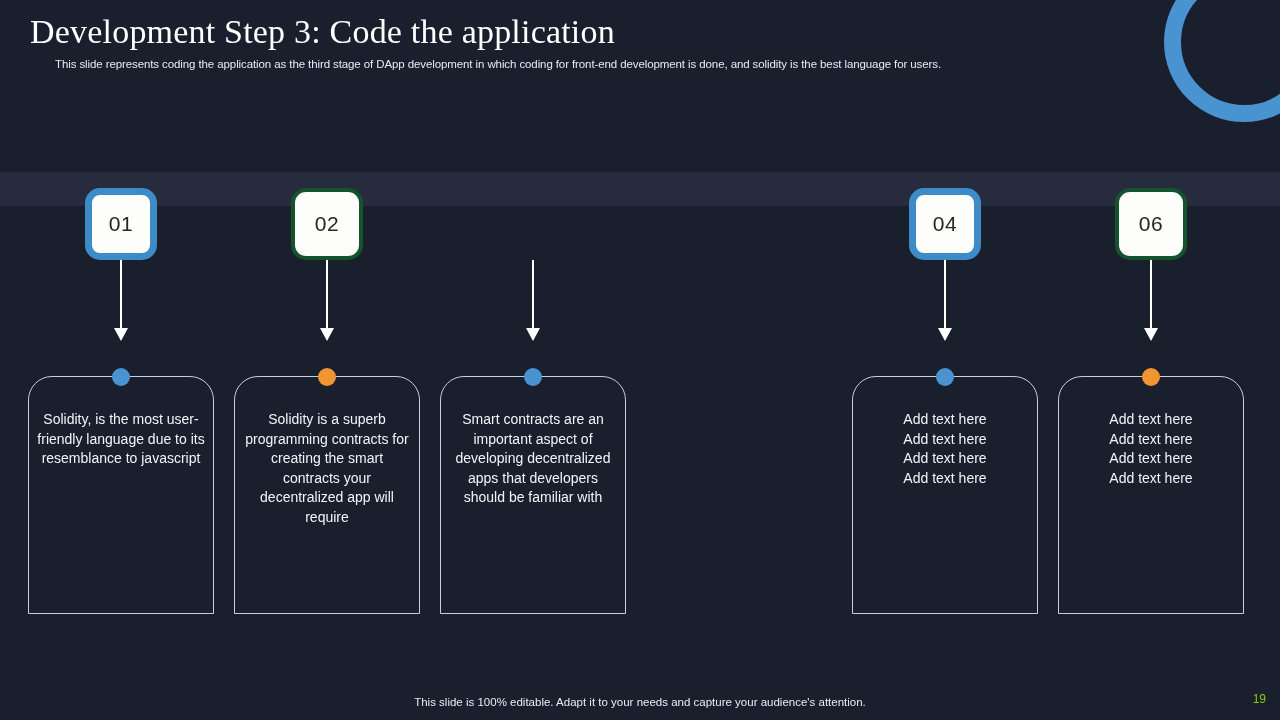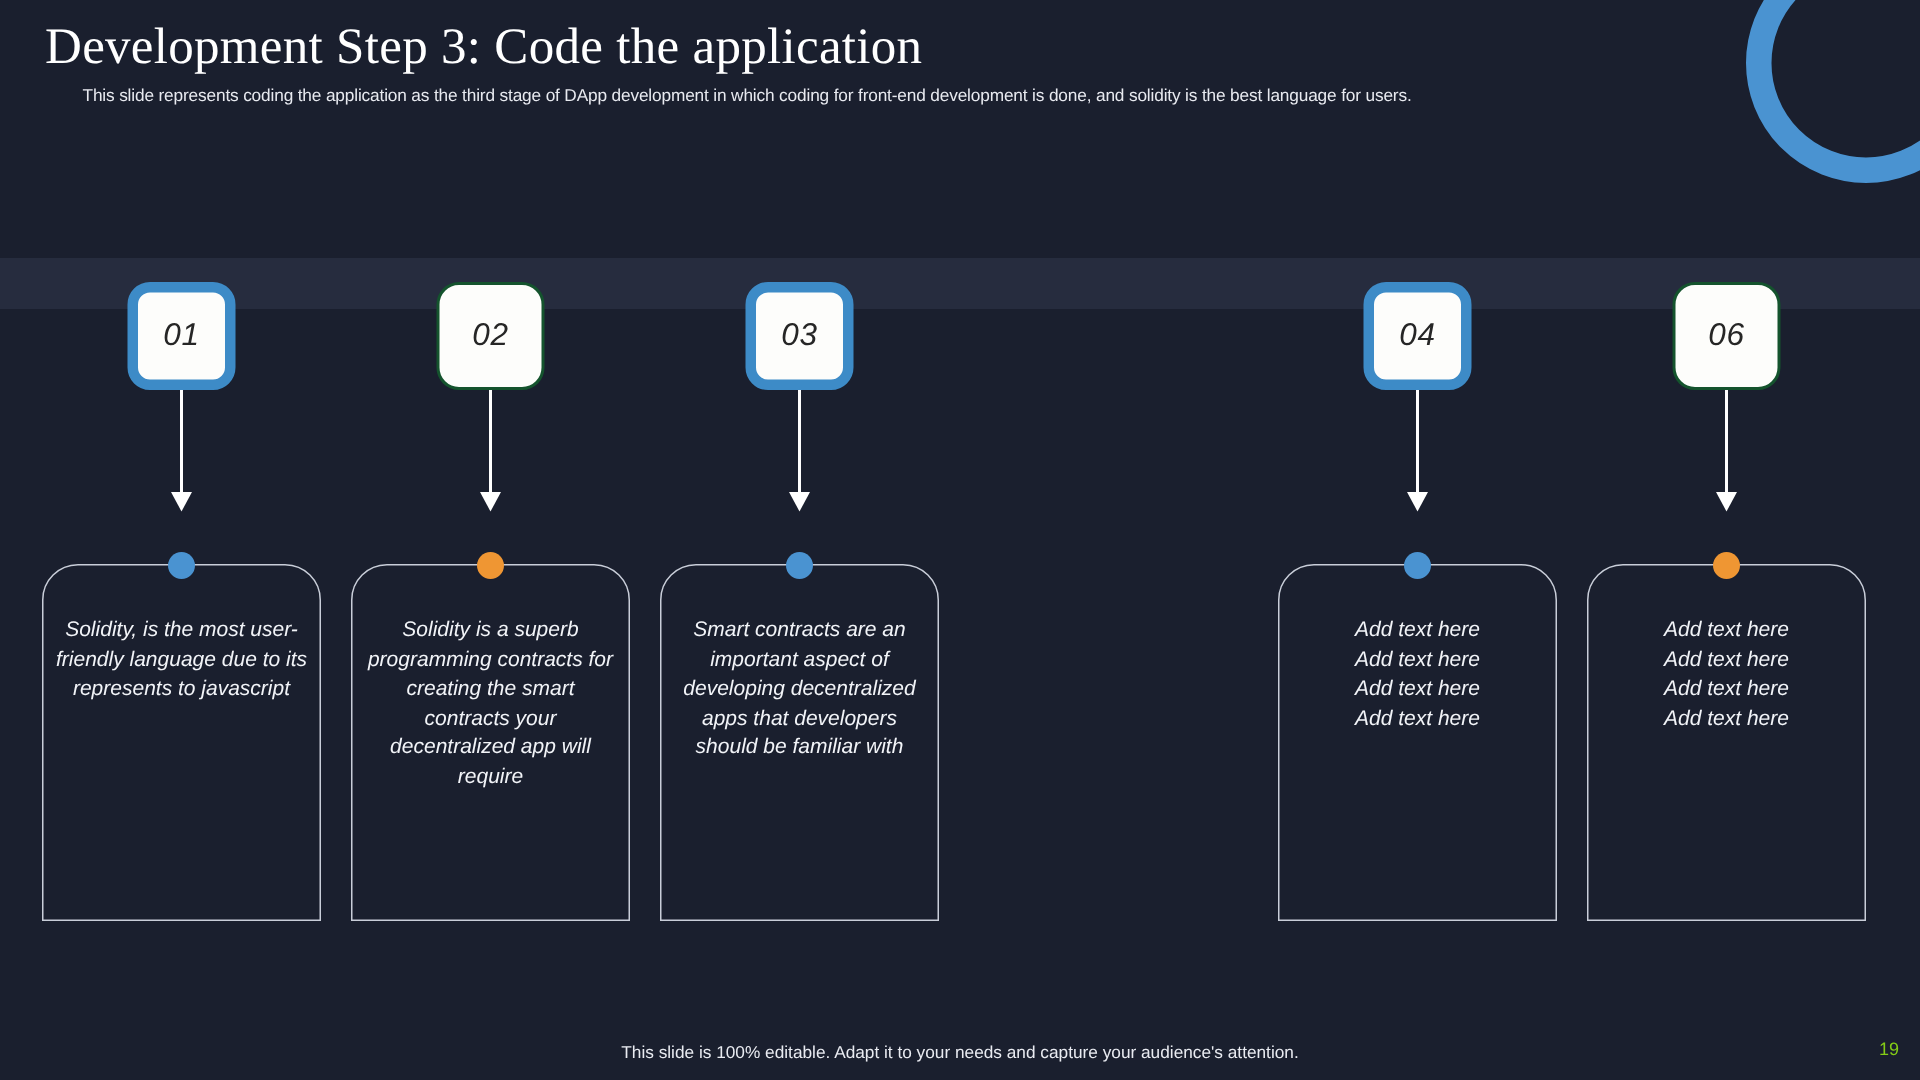--- a/index.html
+++ b/index.html
@@ -63,21 +63,20 @@
     height: 34px;
     background: #262c3e;
   }
 
   
   .columns {
     position: absolute;
     top: 0; left: 0;
     width: 1256px;
     height: 720px;
-    font-style: italic;
   }
   .column {
     position: absolute;
     top: 0;
     width: 186px;
     height: 720px;
   }
 
   
   .num-box {
@@ -91,21 +90,21 @@
     background: #fdfdfb;
     display: flex;
     align-items: center;
     justify-content: center;
     font-size: 21px;
     color: #262626;
     font-family: "Liberation Sans", sans-serif;
     letter-spacing: 0.5px;
   }
   .num-box.blue   { border: 7px solid #3d8bc7; }
-  .num-box.orange { border: 2px solid #14532d; }
+  .num-box.orange { border: 4px solid #14532d; }
 
   
   .connector {
     position: absolute;
     top: 260px;
     left: 50%;
     transform: translateX(-50%);
     width: 14px;
     height: 84px;
   }
@@ -194,38 +193,37 @@
 <div class="columns">
 
   <div class="column" style="left:28px;">
     <div class="num-box blue">01</div>
     <div class="connector">
       <div class="stem"></div>
       <div class="head"></div>
     </div>
     <div class="card">
       <div class="card-dot blue"></div>
-      <div class="card-text">Solidity, is the most user-friendly  language due to its represents to javascript</div>
+      <div class="card-text">Solidity, is the most user-friendly  language due to its resemblance to javascript</div>
     </div>
   </div>
 
   <div class="column" style="left:234px;">
     <div class="num-box orange">02</div>
     <div class="connector">
       <div class="stem"></div>
       <div class="head"></div>
     </div>
     <div class="card">
       <div class="card-dot orange"></div>
       <div class="card-text">Solidity is a superb programming contracts for creating the smart contracts your decentralized app will require</div>
     </div>
   </div>
 
   <div class="column" style="left:440px;">
-    <div class="num-box blue">03</div>
     <div class="connector">
       <div class="stem"></div>
       <div class="head"></div>
     </div>
     <div class="card">
       <div class="card-dot blue"></div>
       <div class="card-text">Smart contracts are an important aspect of developing decentralized apps that developers should be familiar with</div>
     </div>
   </div>
 

